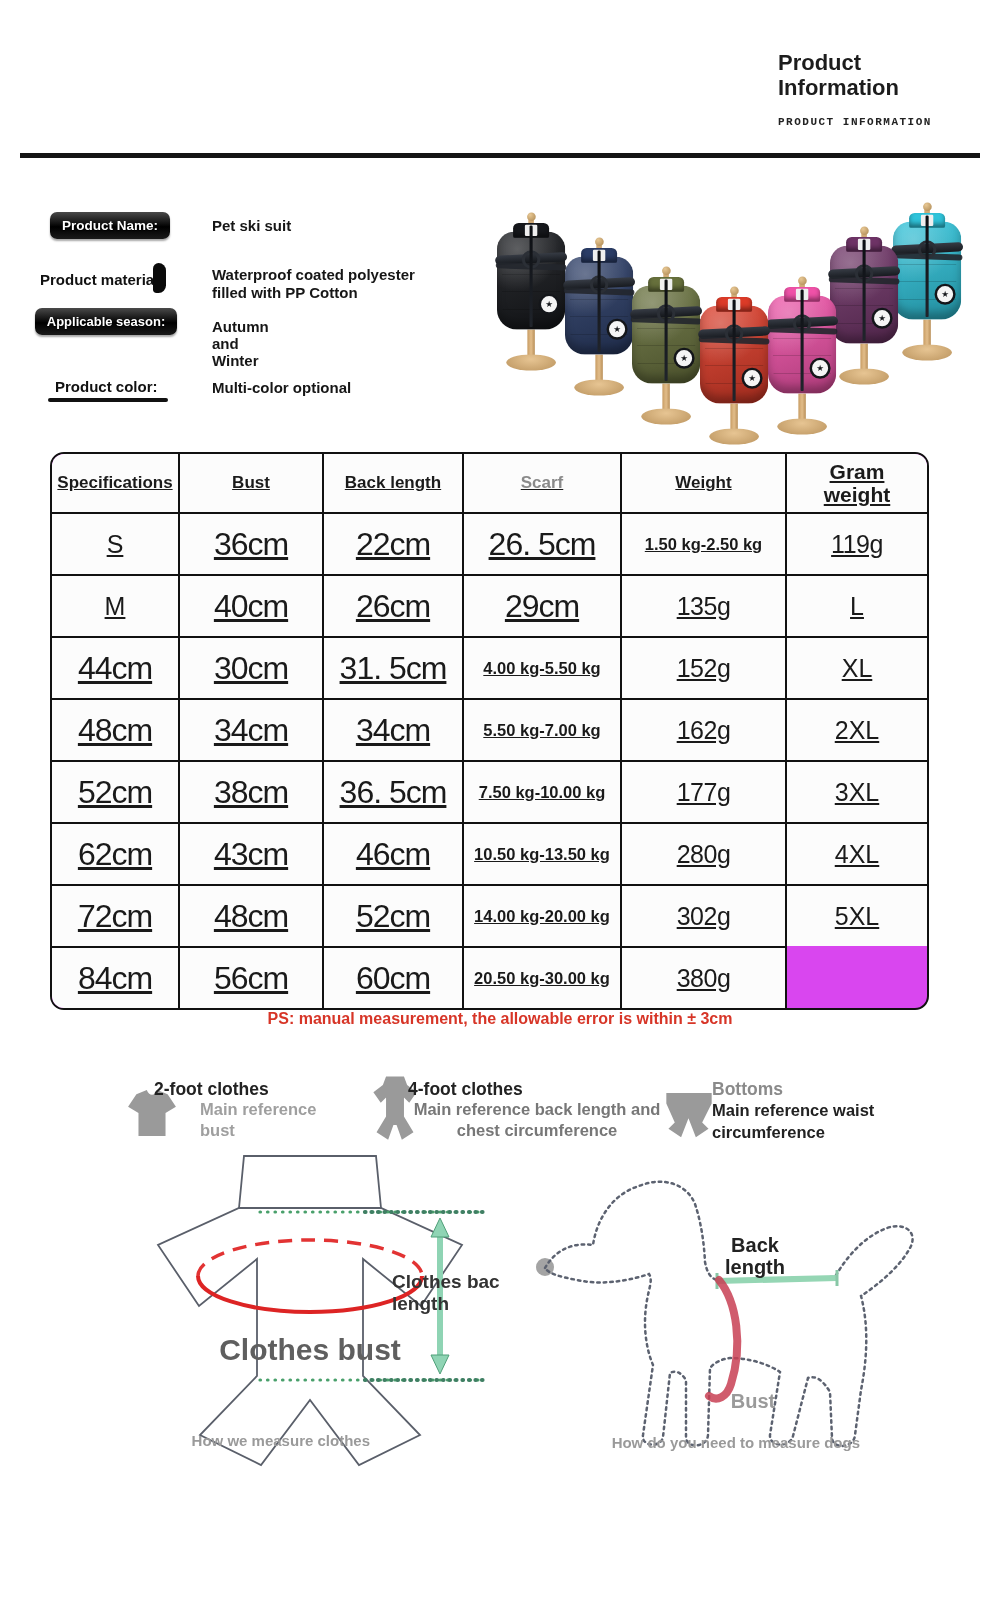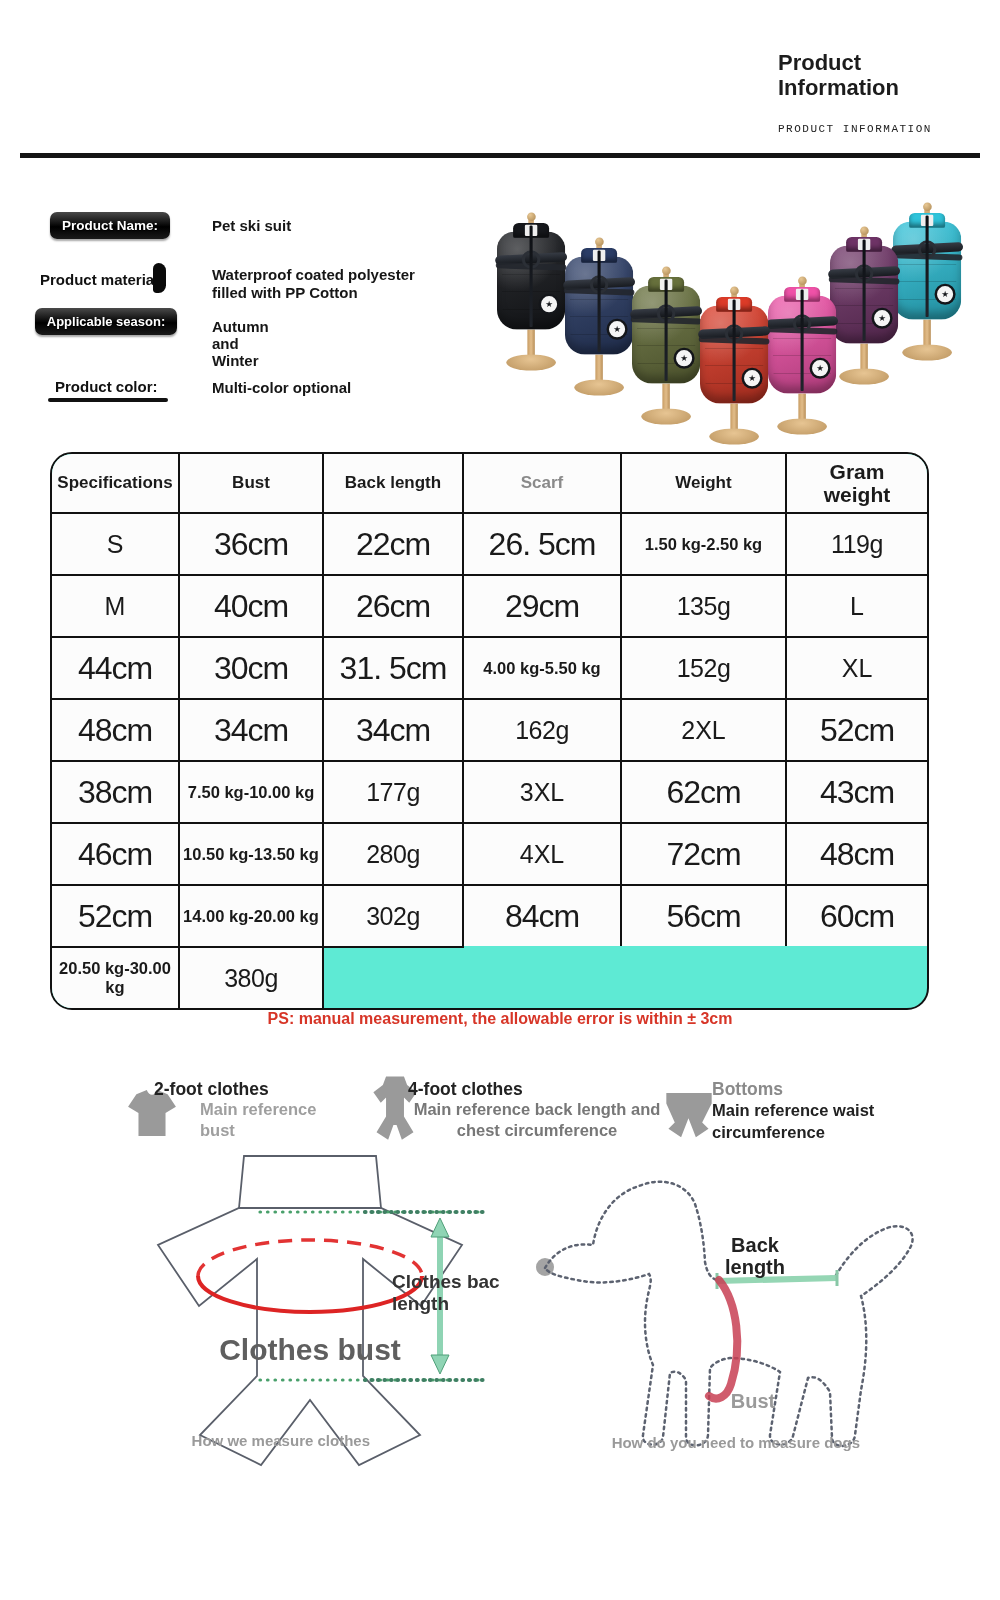--- a/index.html
+++ b/index.html
@@ -2,22 +2,22 @@
 <html><head>
 <meta charset="utf-8">
 <style>
   html,body{margin:0;padding:0;background:#ffffff;}
   .page{position:relative;width:1000px;height:1600px;background:#ffffff;overflow:hidden;
         font-family:"Liberation Sans",sans-serif;color:#1a1a1a;}
 
   
   .hdr{position:absolute;left:778px;top:50px;}
   .hdr .t{font-size:22px;font-weight:bold;line-height:1.15;color:#1c1c1c;}
-  .hdr .sub{margin-top:22px;font-family:"Liberation Mono",monospace;font-size:11px;
-            font-weight:normal;letter-spacing:1.5px;color:#222;white-space:nowrap;}
+  .hdr .sub{margin-top:15px;font-family:"Liberation Mono",monospace;font-size:11px;
+            font-weight:bold;letter-spacing:1.5px;color:#222;white-space:nowrap;}
   .divider{position:absolute;left:20px;top:153px;width:960px;height:5px;background:#141414;}
 
   
   .badge{position:absolute;background:linear-gradient(#4a4a4a,#000 55%,#1a1a1a);
          border-radius:7px;color:#fff;font-weight:bold;font-size:13.5px;
          display:flex;align-items:center;justify-content:center;
          text-shadow:0 1px 1px #000;box-shadow:0 2px 2px rgba(0,0,0,.35);}
   .plain-label{position:absolute;font-weight:bold;font-size:15px;color:#111;}
   .blob{position:absolute;width:13px;height:30px;background:#0a0a0a;border-radius:6px 8px 8px 4px;}
   .underbar{position:absolute;width:120px;height:4px;background:#111;border-radius:2px;}
@@ -61,21 +61,21 @@
         border:5px solid #2b2f36;border-radius:50%;background:rgba(0,0,0,.15);}
   .vest .zip{position:absolute;left:50%;top:12px;transform:translateX(-50%);width:5px;height:164px;
         background:linear-gradient(#0c0e12,#20242b);border-radius:2px;}
   .vest .patch{position:absolute;right:9px;bottom:94px;width:26px;height:26px;background:#f5f5f5;
         border:4px solid #14161a;border-radius:50%;display:flex;align-items:center;
         justify-content:center;font-size:14px;color:#14161a;}
 
   
   .size-table{position:absolute;left:50px;top:452px;width:875px;
         display:grid;grid-template-columns:128px 144px 140px 158px 165px 140px;
-        border:2.5px solid #111;border-radius:22px;overflow:hidden;background:#5eead4;}
+        border:2.5px solid #111;border-radius:14px;overflow:hidden;background:#d946ef;text-decoration:underline;}
   .cell{border-right:2px solid #111;border-bottom:2px solid #111;
         display:flex;align-items:center;justify-content:center;text-align:center;background:#fcfcfc;}
   .cell:nth-child(6n){border-right:none;}
   .cell.last-row{border-bottom:none;}
   .cell.h{height:58px;font-weight:bold;font-size:17px;color:#1b1b1b;}
   .cell.h.c3{color:#8a8a8a;}
   .cell.h.c5{font-size:21px;line-height:1.1;padding:0 12px;}
   .cell.b{height:60px;}
   .cell.b.c0{font-size:25px;}
   .cell.b.c1,.cell.b.c2,.cell.b.c3{font-size:32px;letter-spacing:-1px;}
@@ -259,42 +259,45 @@
     <div class="cell b c1">44cm</div>
     <div class="cell b c2">30cm</div>
     <div class="cell b c3">31. 5cm</div>
     <div class="cell b c4">4.00 kg-5.50 kg</div>
     <div class="cell b c5">152g</div>
 
     <div class="cell b c0">XL</div>
     <div class="cell b c1">48cm</div>
     <div class="cell b c2">34cm</div>
     <div class="cell b c3">34cm</div>
+    <div class="cell b c4">5.50 kg-7.00 kg</div>
     <div class="cell b c5">162g</div>
 
     <div class="cell b c0">2XL</div>
     <div class="cell b c1">52cm</div>
     <div class="cell b c2">38cm</div>
+    <div class="cell b c3">36. 5cm</div>
     <div class="cell b c4">7.50 kg-10.00 kg</div>
     <div class="cell b c5">177g</div>
 
     <div class="cell b c0">3XL</div>
     <div class="cell b c1">62cm</div>
     <div class="cell b c2">43cm</div>
     <div class="cell b c3">46cm</div>
     <div class="cell b c4">10.50 kg-13.50 kg</div>
     <div class="cell b c5">280g</div>
 
     <div class="cell b c0">4XL</div>
     <div class="cell b c1">72cm</div>
     <div class="cell b c2">48cm</div>
     <div class="cell b c3">52cm</div>
     <div class="cell b c4">14.00 kg-20.00 kg</div>
     <div class="cell b c5">302g</div>
 
+    <div class="cell b c0 last-row">5XL</div>
     <div class="cell b c1 last-row">84cm</div>
     <div class="cell b c2 last-row">56cm</div>
     <div class="cell b c3 last-row">60cm</div>
     <div class="cell b c4 last-row">20.50 kg-30.00 kg</div>
     <div class="cell b c5 last-row">380g</div>
   </div>
 
   <div class="ps-note">PS: manual measurement, the allowable error is within ± 3cm</div>
 
   <svg class="cat-icon" style="left:126px;top:1088px;" width="52" height="50" viewBox="0 0 50 48">

